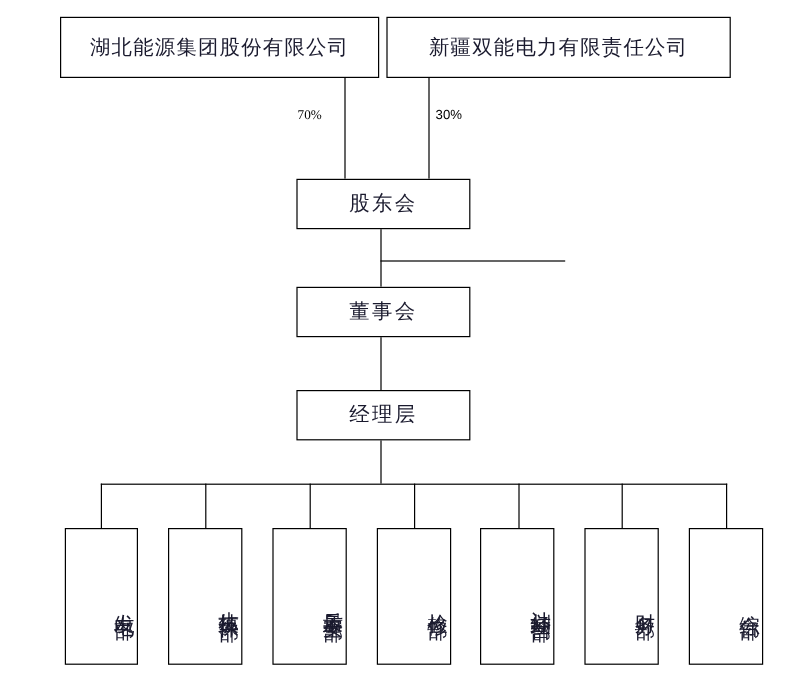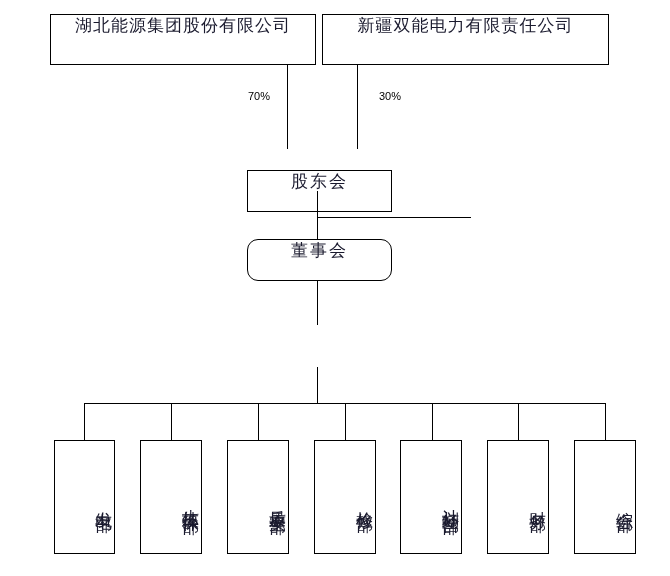--- a/index.html
+++ b/index.html
@@ -18,21 +18,21 @@
     background: #ffffff;
     overflow: hidden;
   }
   
   .node {
     position: absolute;
     box-sizing: border-box;
     border: 1px solid #000000;
     background: #ffffff;
     display: flex;
-    align-items: flex-start;
+    align-items: center;
     justify-content: center;
     text-align: center;
     color: #1a1a2e;
     line-height: 1.25;
   }
   .node.wide-title {
     font-size: 17px;
     letter-spacing: 1px;
   }
   .node.mid-title {
@@ -72,40 +72,43 @@
 
   <div class="node wide-title" style="left:50px; top:14px; width:266px; height:51px;">
     <span>湖北能源集团股份有限公司</span>
   </div>
 
   <div class="node wide-title" style="left:322px; top:14px; width:287px; height:51px;">
     <span>新疆双能电力有限责任公司</span>
   </div>
 
   <div class="line vline" style="left:287px; top:65px; height:84px;"></div>
-  <div class="pct-label" style="left:248px; top:90px;">70%</div>
+  <div class="pct-label" style="left:248px; top:90px;font-family:Liberation Serif, serif;">70%</div>
 
   <div class="line vline" style="left:357px; top:65px; height:84px;"></div>
-  <div class="pct-label" style="left:379px; top:90px;">30%</div>
+  <div class="pct-label" style="left:363px; top:90px;">30%</div>
 
-  <div class="node mid-title" style="left:247px; top:149px; width:145px; height:42px;margin-top:21px;">
+  <div class="node mid-title" style="left:247px; top:149px; width:145px; height:42px;">
     <span>股东会</span>
   </div>
 
   <div class="line vline" style="left:317px; top:191px; height:48px;"></div>
 
   <div class="line hline" style="left:317px; top:217px; width:154px;"></div>
 
 
-  <div class="node mid-title" style="left:247px; top:239px; width:145px; height:42px;border-radius:11px;">
+  <div class="node mid-title" style="left:247px; top:239px; width:145px; height:42px;">
     <span>董事会</span>
   </div>
 
   <div class="line vline" style="left:317px; top:281px; height:44px;"></div>
 
+  <div class="node mid-title" style="left:247px; top:325px; width:145px; height:42px;">
+    <span>经理层</span>
+  </div>
 
   <div class="line vline" style="left:317px; top:367px; height:36px;"></div>
 
   <div class="line hline" style="left:84px; top:403px; width:522px;"></div>
 
   <div class="line vline" style="left:84px;  top:403px; height:37px;"></div>
   <div class="line vline" style="left:171px; top:403px; height:37px;"></div>
   <div class="line vline" style="left:258px; top:403px; height:37px;"></div>
   <div class="line vline" style="left:345px; top:403px; height:37px;"></div>
   <div class="line vline" style="left:432px; top:403px; height:37px;"></div>

